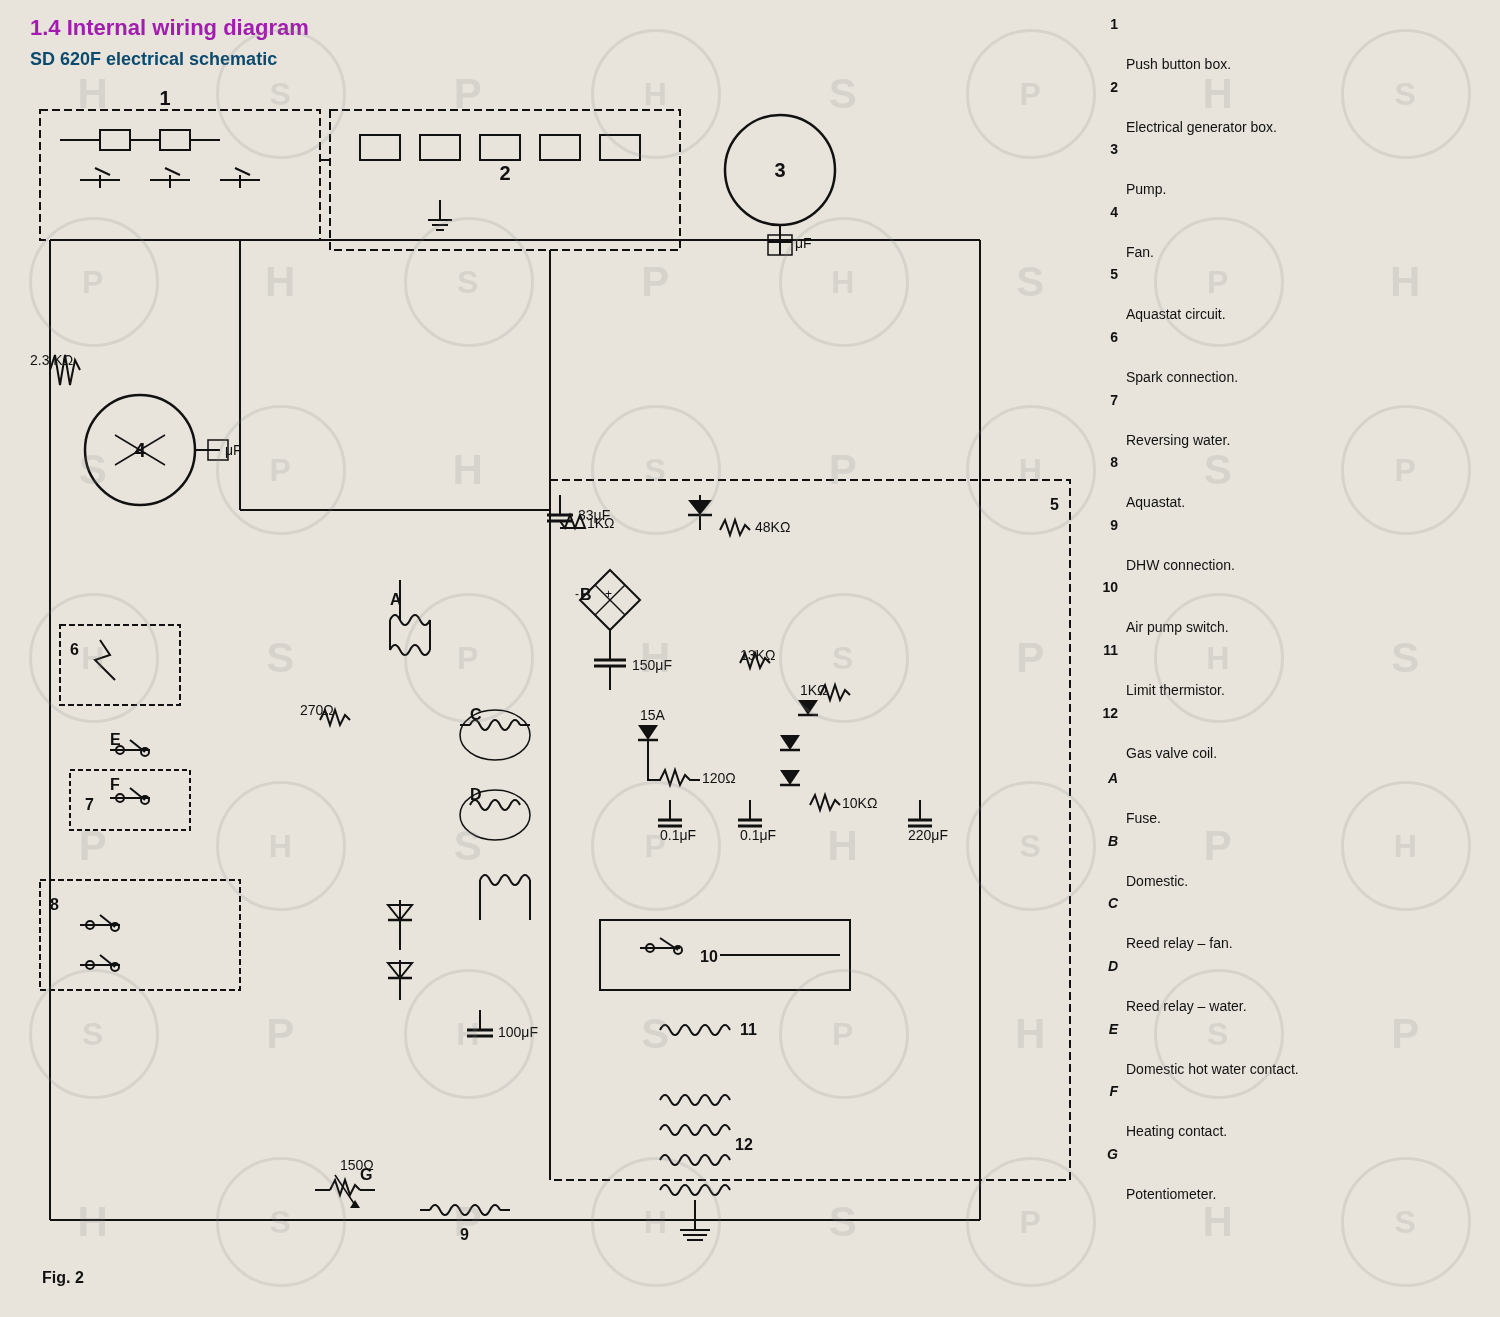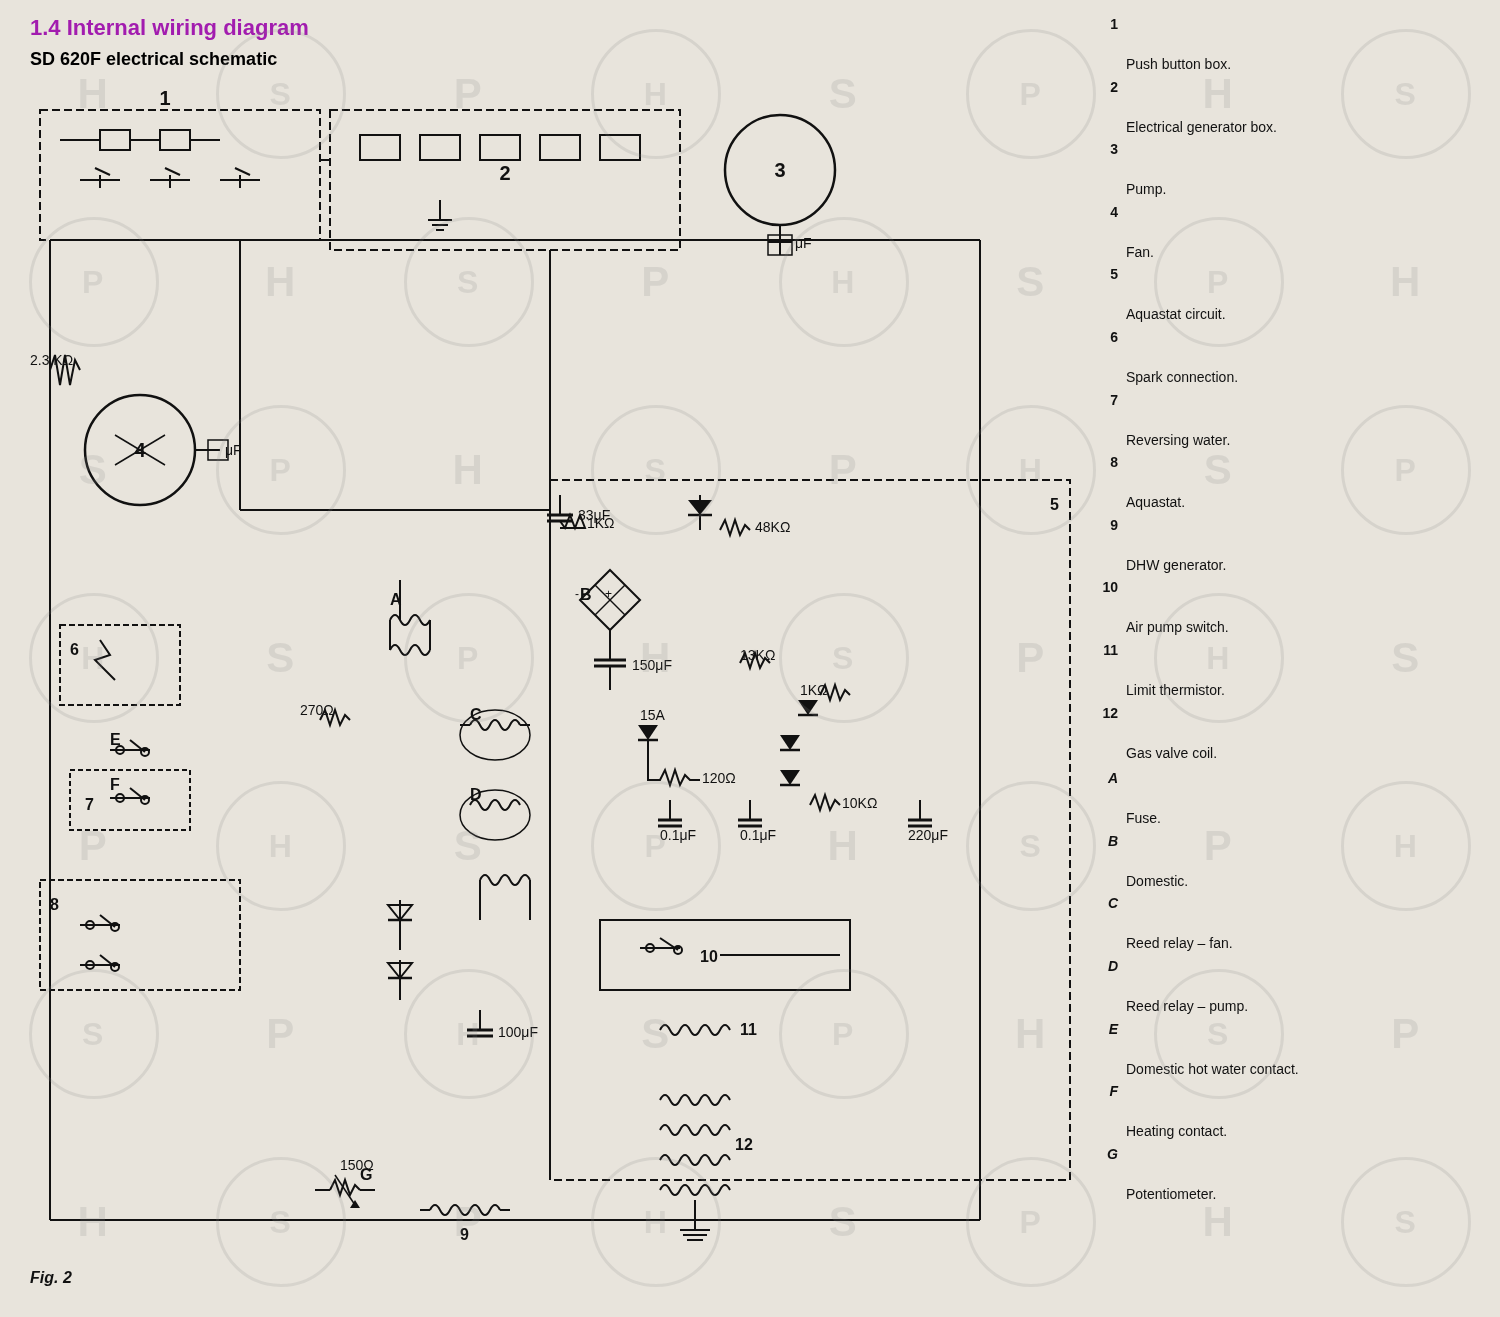--- a/index.html
+++ b/index.html
@@ -62,21 +62,21 @@
     .main-title {
       font-size: 22px;
       font-weight: bold;
       color: #a21caf;
       margin-bottom: 8px;
     }
 
     .sub-title {
       font-size: 18px;
       font-weight: bold;
-      color: #000000;
+      color: #0c4a6e;
     }
 
     
     .legend-section {
       position: absolute;
       top: 15px;
       right: 30px;
       width: 380px;
     }
 
@@ -120,23 +120,22 @@
 
     .diagram-svg {
       width: 100%;
       height: 100%;
     }
 
     
     .fig-label {
       position: absolute;
       bottom: 30px;
-      left: 30px;
+      left: 42px;
       font-size: 16px;
-      font-style: italic;
       color: #111;
       font-weight: bold;
     }
   </style>
 </head>
 <body>
 
 <div class="watermark-container">
   <div style="display:flex; flex-direction:column; height:100%;">
     <div class="watermark-row">
@@ -358,21 +357,21 @@
       <div class="legend-item">
         <span class="legend-num">7</span>
         <span class="legend-text">Reversing water.</span>
       </div>
       <div class="legend-item">
         <span class="legend-num">8</span>
         <span class="legend-text">Aquastat.</span>
       </div>
       <div class="legend-item">
         <span class="legend-num">9</span>
-        <span class="legend-text">DHW generator.</span>
+        <span class="legend-text">DHW connection.</span>
       </div>
       <div class="legend-item">
         <span class="legend-num">10</span>
         <span class="legend-text">Air pump switch.</span>
       </div>
       <div class="legend-item">
         <span class="legend-num">11</span>
         <span class="legend-text">Limit thermistor.</span>
       </div>
       <div class="legend-item">
@@ -388,21 +387,21 @@
       <div class="legend-item">
         <span class="legend-alpha">B</span>
         <span class="legend-text">Domestic.</span>
       </div>
       <div class="legend-item">
         <span class="legend-alpha">C</span>
         <span class="legend-text">Reed relay – fan.</span>
       </div>
       <div class="legend-item">
         <span class="legend-alpha">D</span>
-        <span class="legend-text">Reed relay – pump.</span>
+        <span class="legend-text">Reed relay – water.</span>
       </div>
       <div class="legend-item">
         <span class="legend-alpha">E</span>
         <span class="legend-text">Domestic hot water contact.</span>
       </div>
       <div class="legend-item">
         <span class="legend-alpha">F</span>
         <span class="legend-text">Heating contact.</span>
       </div>
       <div class="legend-item">

